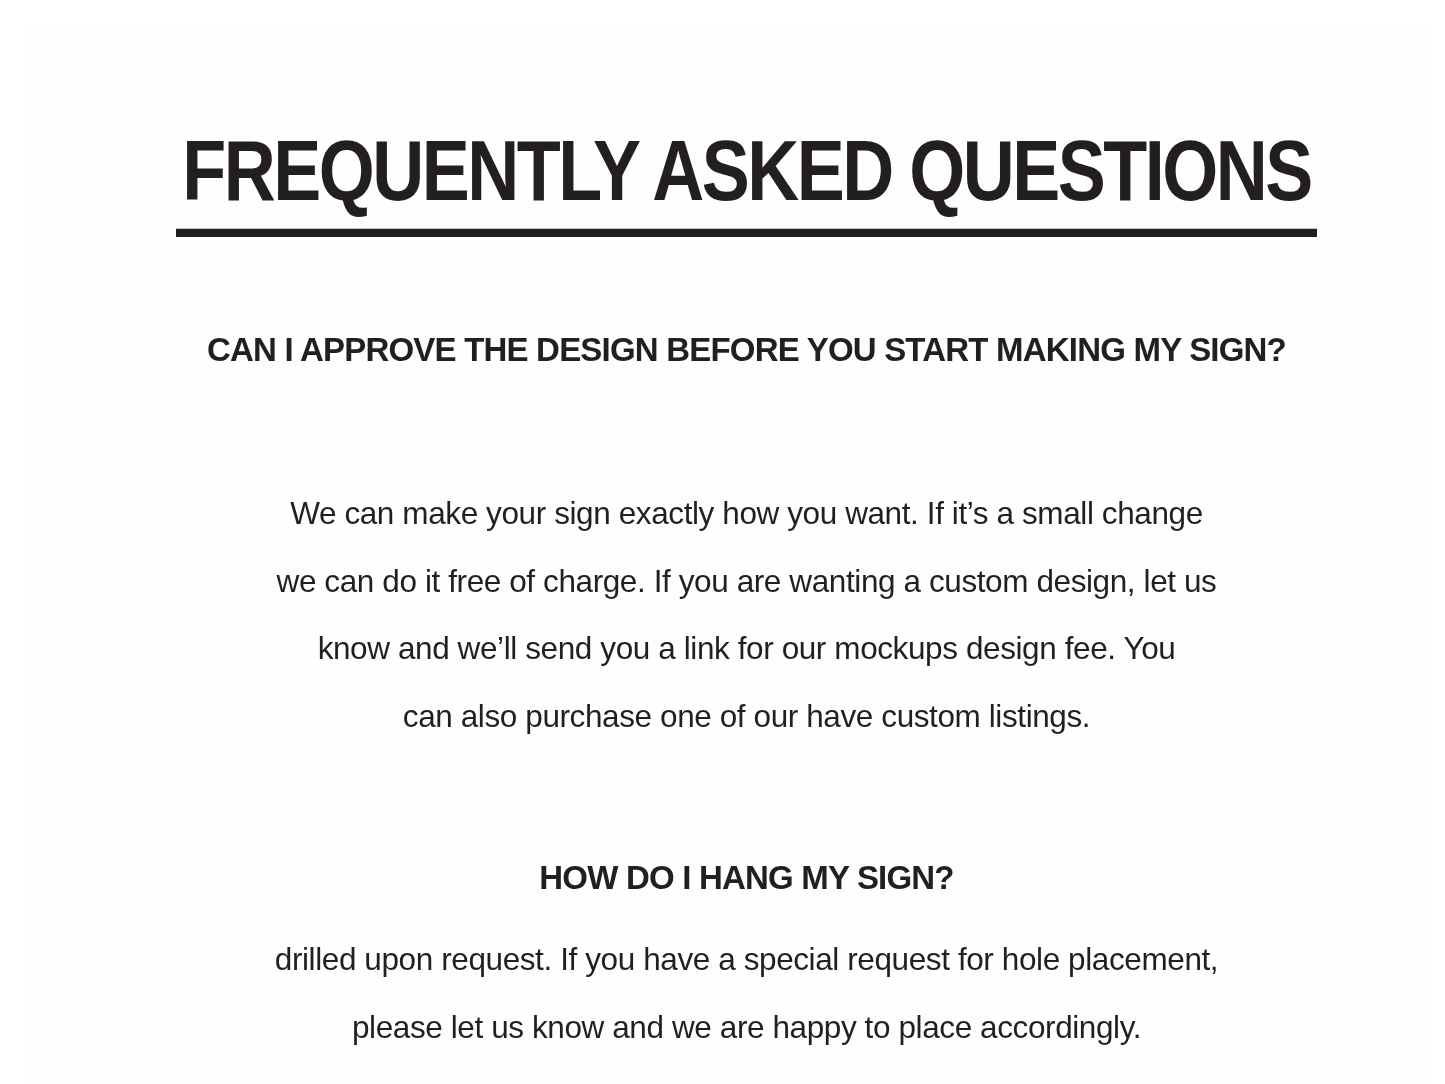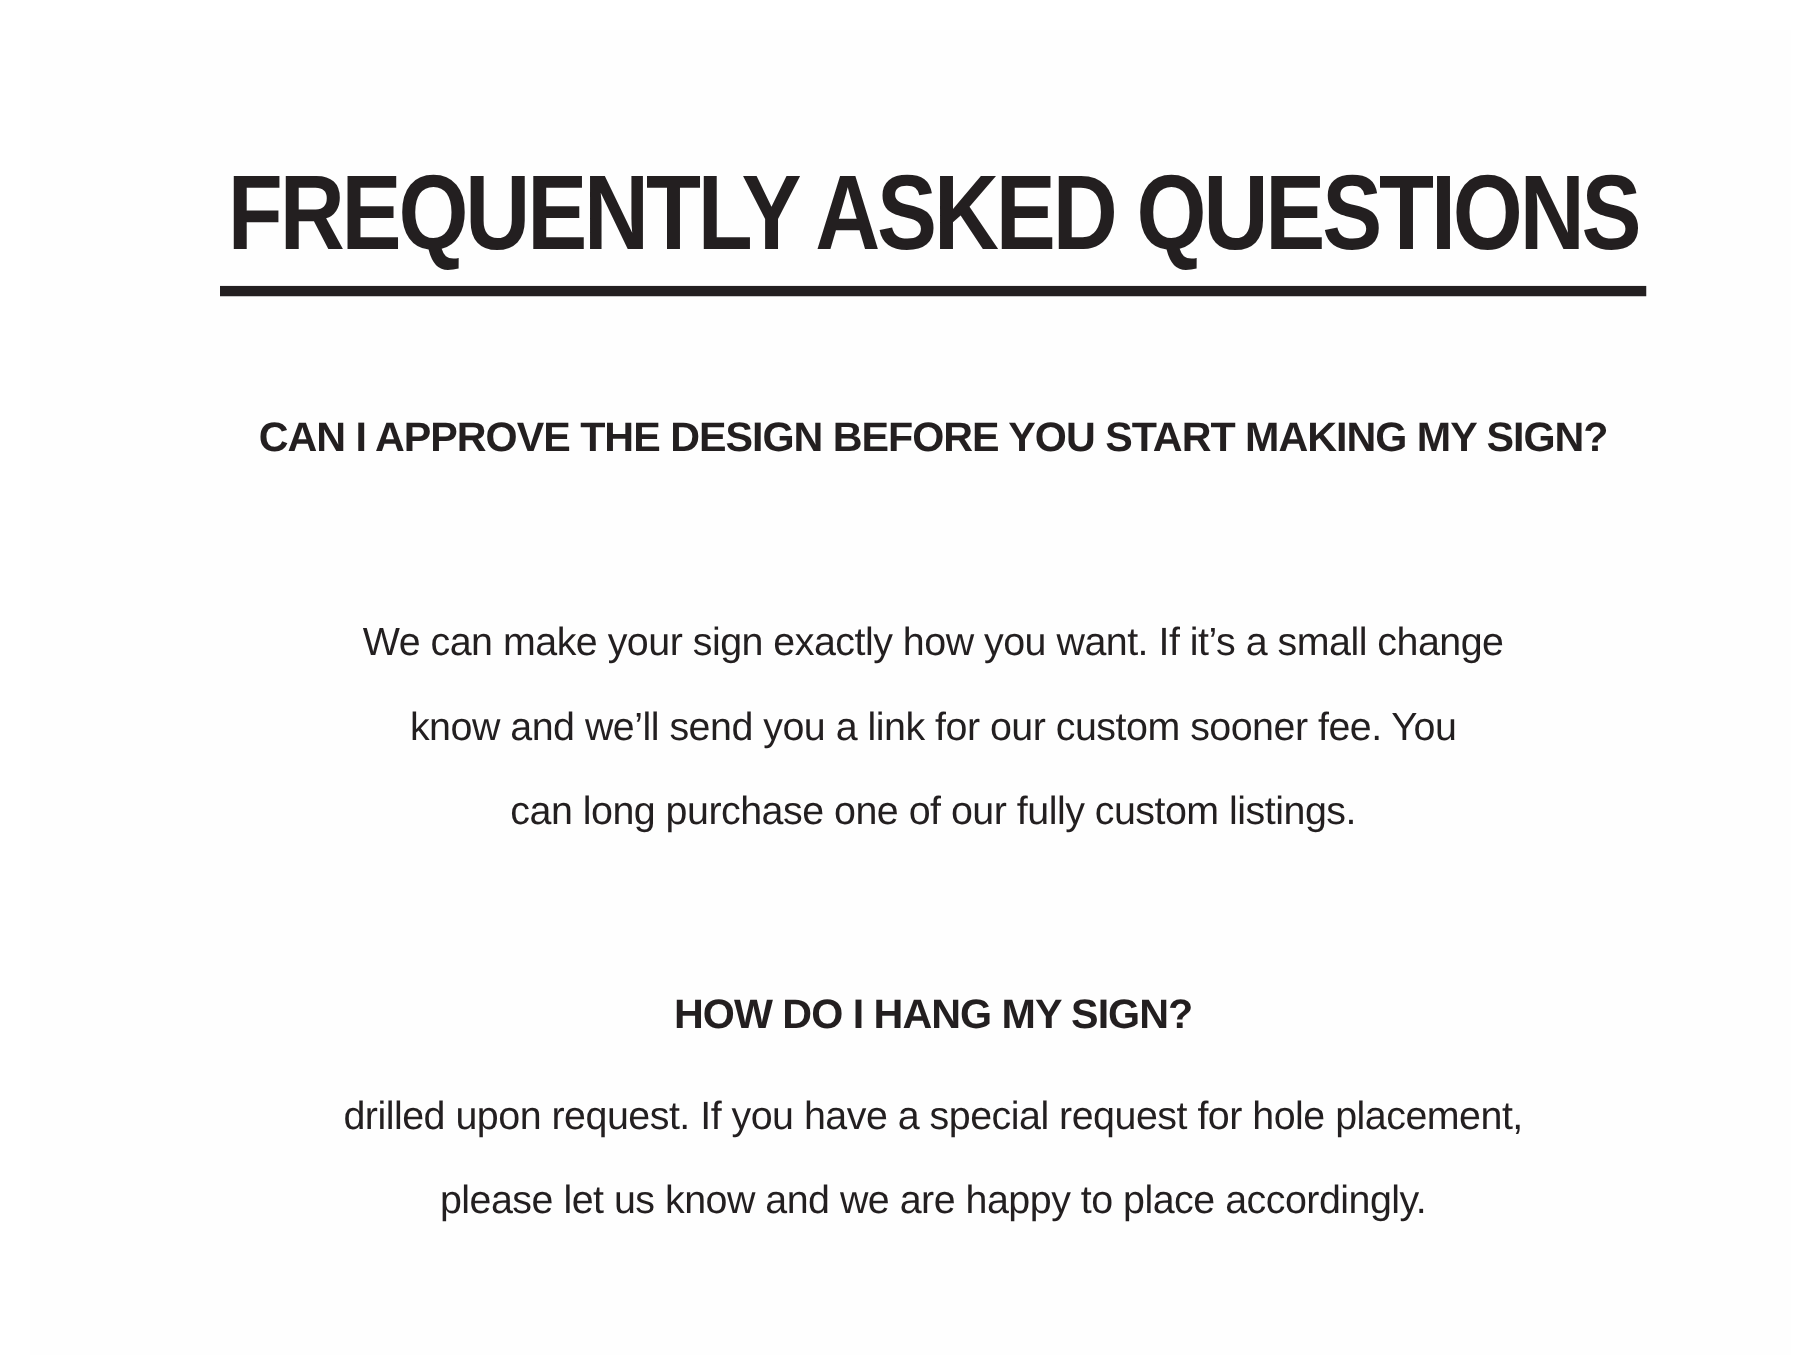--- a/index.html
+++ b/index.html
@@ -64,22 +64,23 @@
   </div>
 
   <main class="faq-list">
   <section class="faq-section">
     <h2 class="faq-question">CAN I APPROVE THE DESIGN BEFORE YOU START MAKING MY SIGN?</h2>
   </section>
 
   <section class="faq-section">
     <div class="faq-answer">
           <div class="answer-line">We can make your sign exactly how you want. If it’s a small change</div>
-          <div class="answer-line">know and we’ll send you a link for our custom sooner fee. You</div>
-          <div class="answer-line">can long purchase one of our fully custom listings.</div>
+          <div class="answer-line">we can do it free of charge. If you are wanting a custom design, let us</div>
+          <div class="answer-line">know and we’ll send you a link for our mockups design fee. You</div>
+          <div class="answer-line">can also purchase one of our have custom listings.</div>
         </div>
   </section>
 
   <section class="faq-section">
     <h2 class="faq-question">HOW DO I HANG MY SIGN?</h2>
     <div class="faq-answer">
           <div class="answer-line">drilled upon request. If you have a special request for hole placement,</div>
           <div class="answer-line">please let us know and we are happy to place accordingly.</div>
         </div>
   </section>

